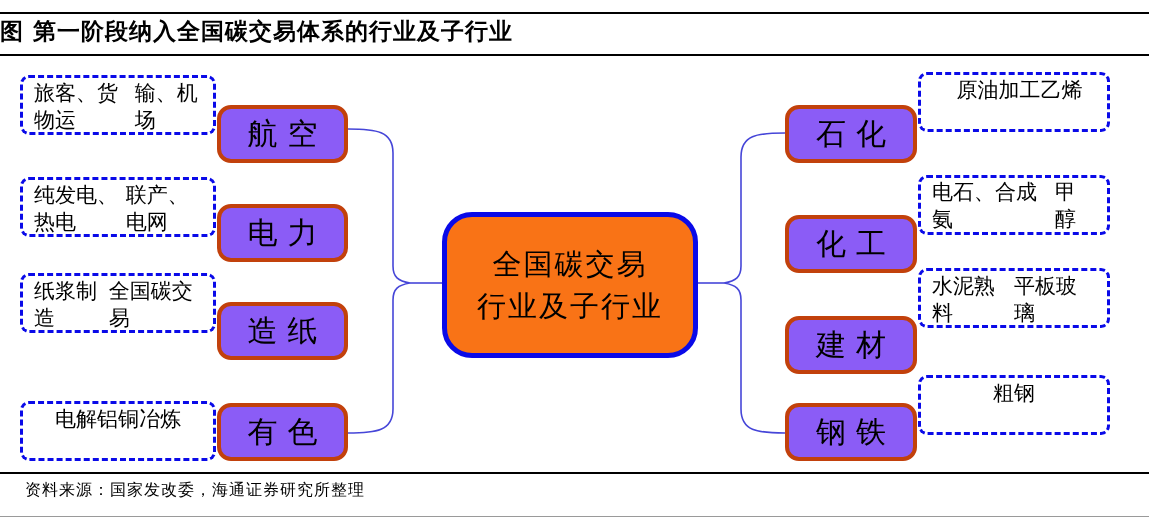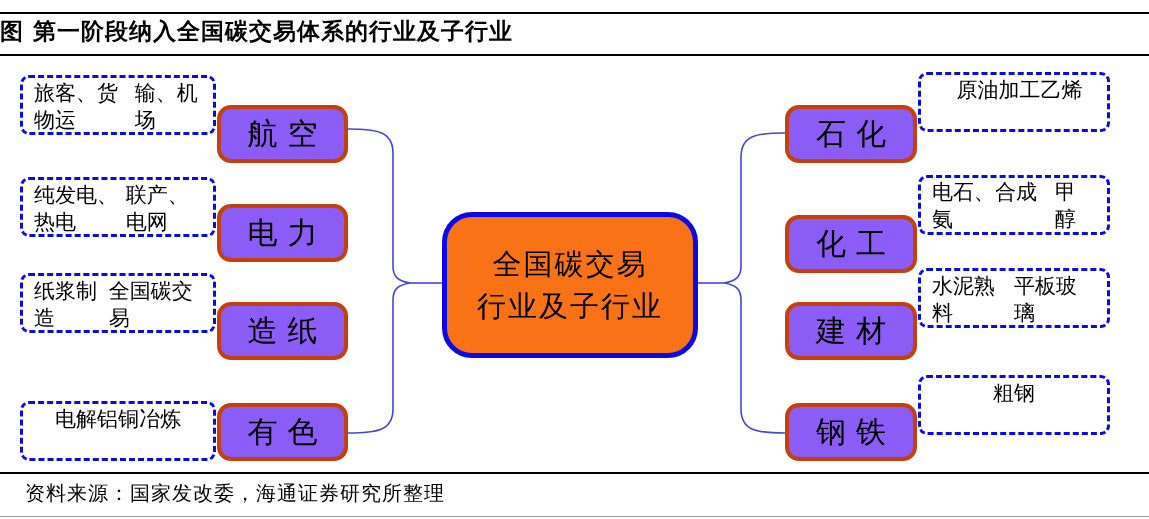--- a/index.html
+++ b/index.html
@@ -73,29 +73,29 @@
   }
 
   
   .ls { left: 217px; width: 131px; height: 58px; }
   .ls0 { top: 105px; } .ls1 { top: 204px; } .ls2 { top: 302px; } .ls3 { top: 403px; }
   
   .ld { left: 20px; width: 196px; height: 60px; }
   .ld0 { top: 75px; } .ld1 { top: 177px; } .ld2 { top: 273px; } .ld3 { top: 377px; margin-top: 24px; }
   
   .rs { left: 785px; width: 132px; height: 58px; }
-  .rs0 { top: 105px; } .rs1 { top: 215px; } .rs2 { top: 302px; } .rs3 { top: 403px; }
+  .rs0 { top: 105px; } .rs1 { top: 215px; } .rs2 { top: 316px; } .rs3 { top: 403px; }
   
   .rd { left: 918px; width: 192px; height: 60px; }
   .rd0 { top: 72px; padding-left: 22px; } .rd1 { top: 175px; font-family: Liberation Mono, monospace; } .rd2 { top: 268px; } .rd3 { top: 375px; }
 
   .source {
     position: absolute;
     left: 25px; top: 480px;
-    font-size: 20px;
+    font-size: 16px;
     letter-spacing: 1px;
   }
 </style>
 </head>
 <body>
 
 <div class="canvas">
 
   <div class="rule rule-top"></div>
   <div class="title">图 第一阶段纳入全国碳交易体系的行业及子行业</div>

